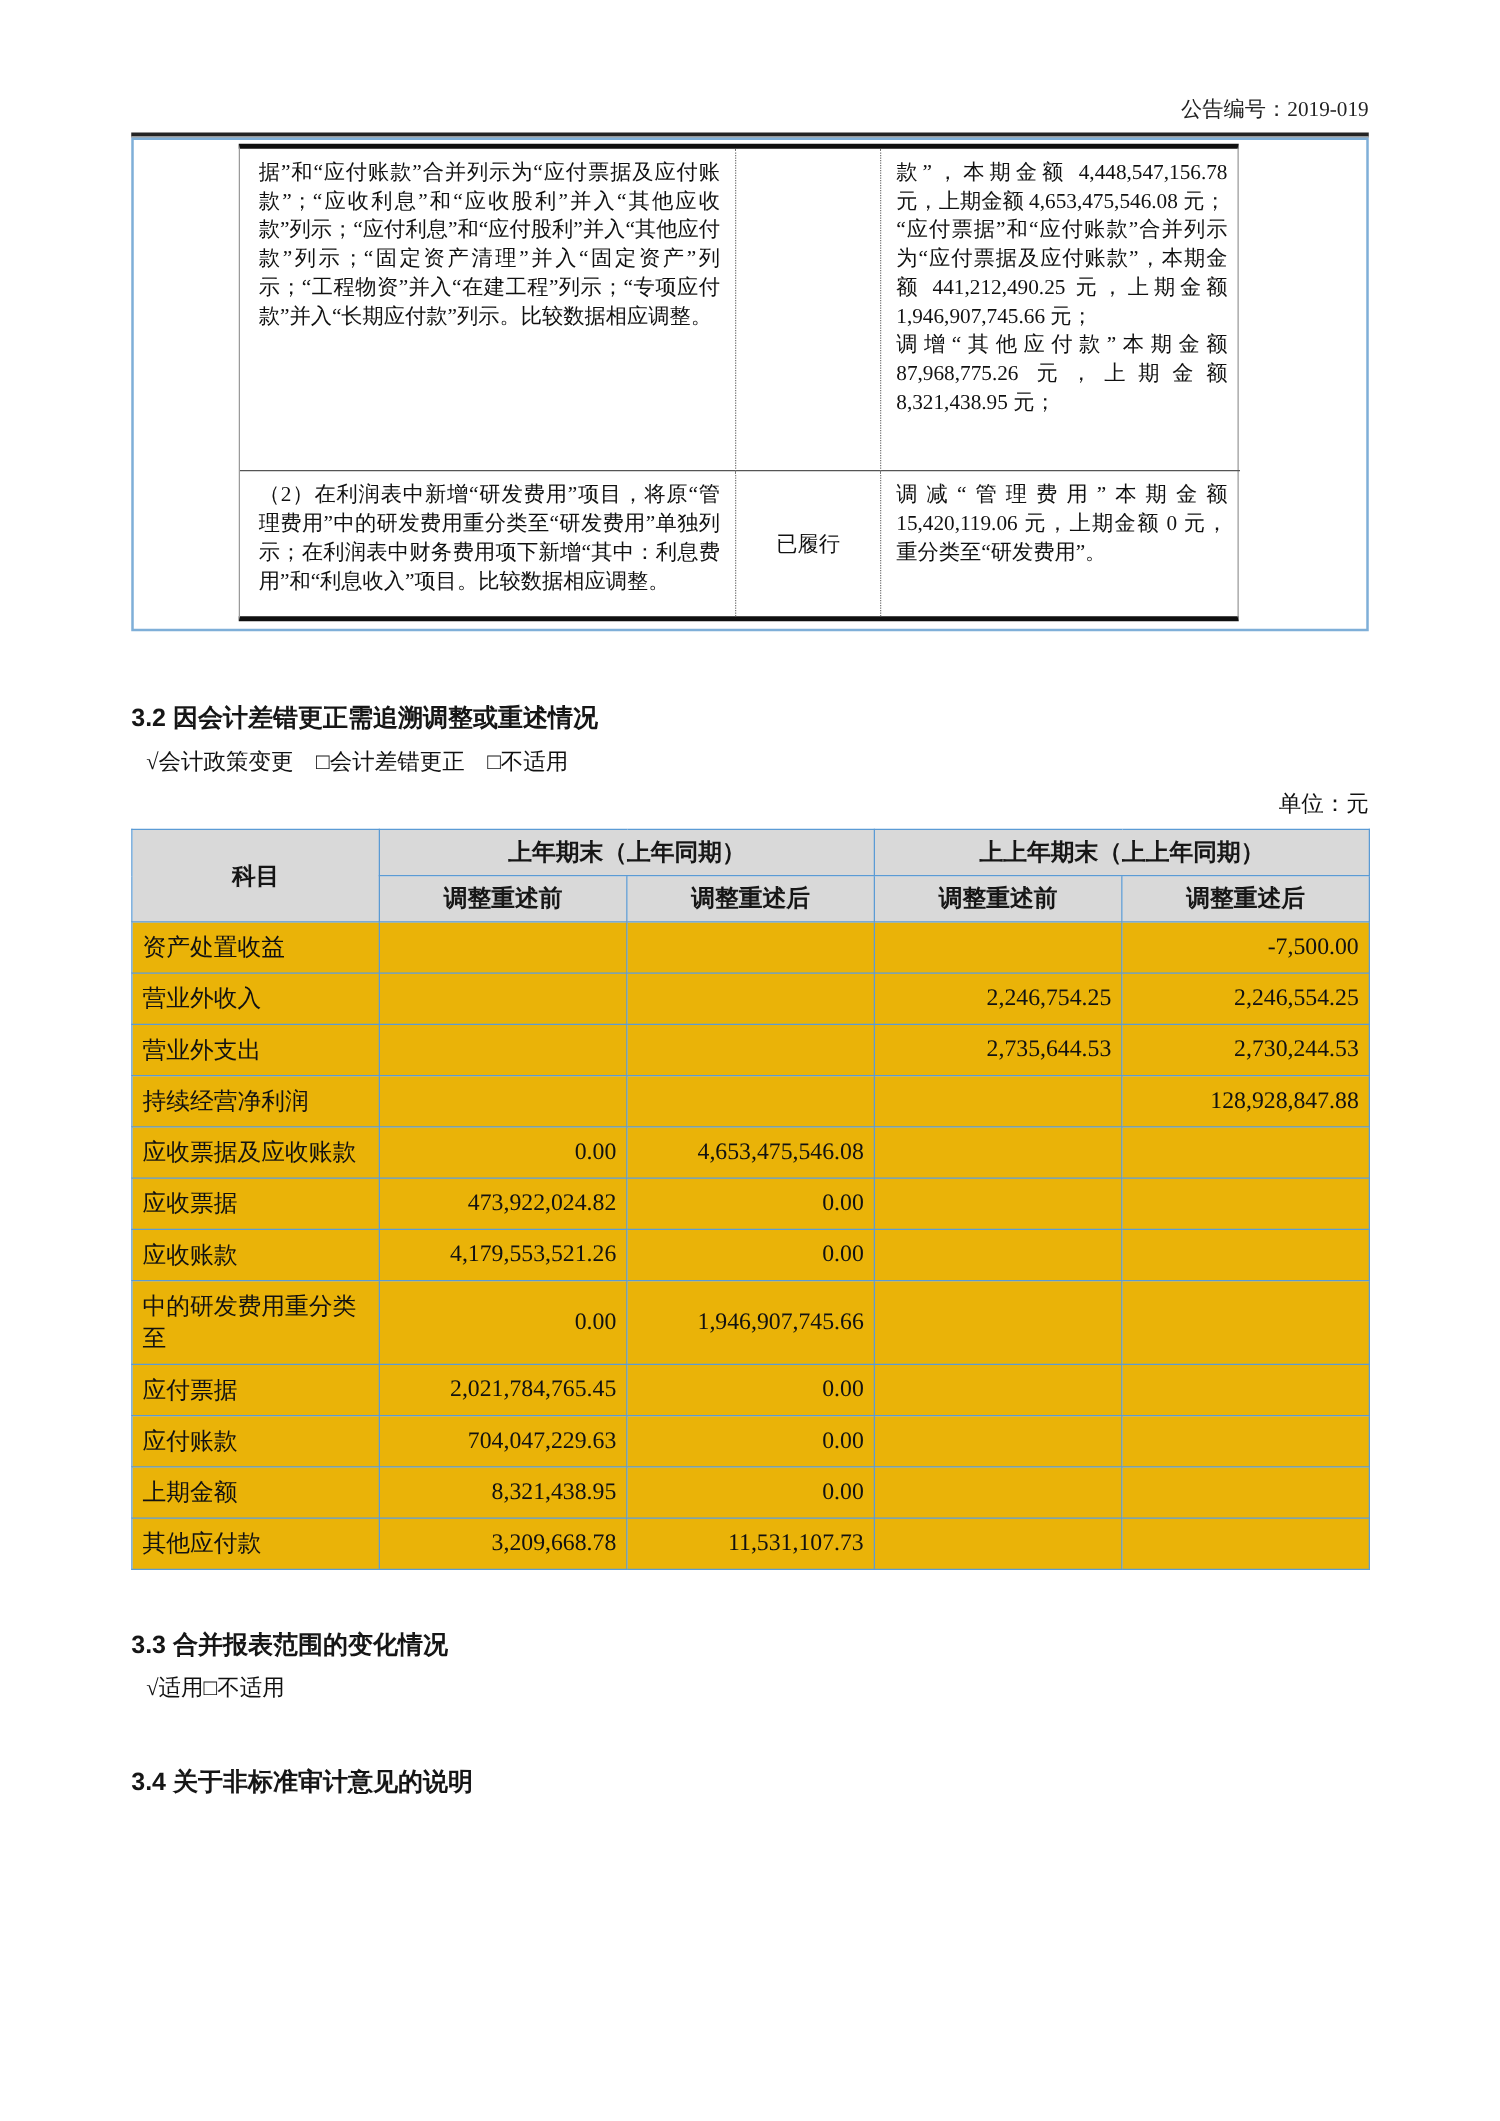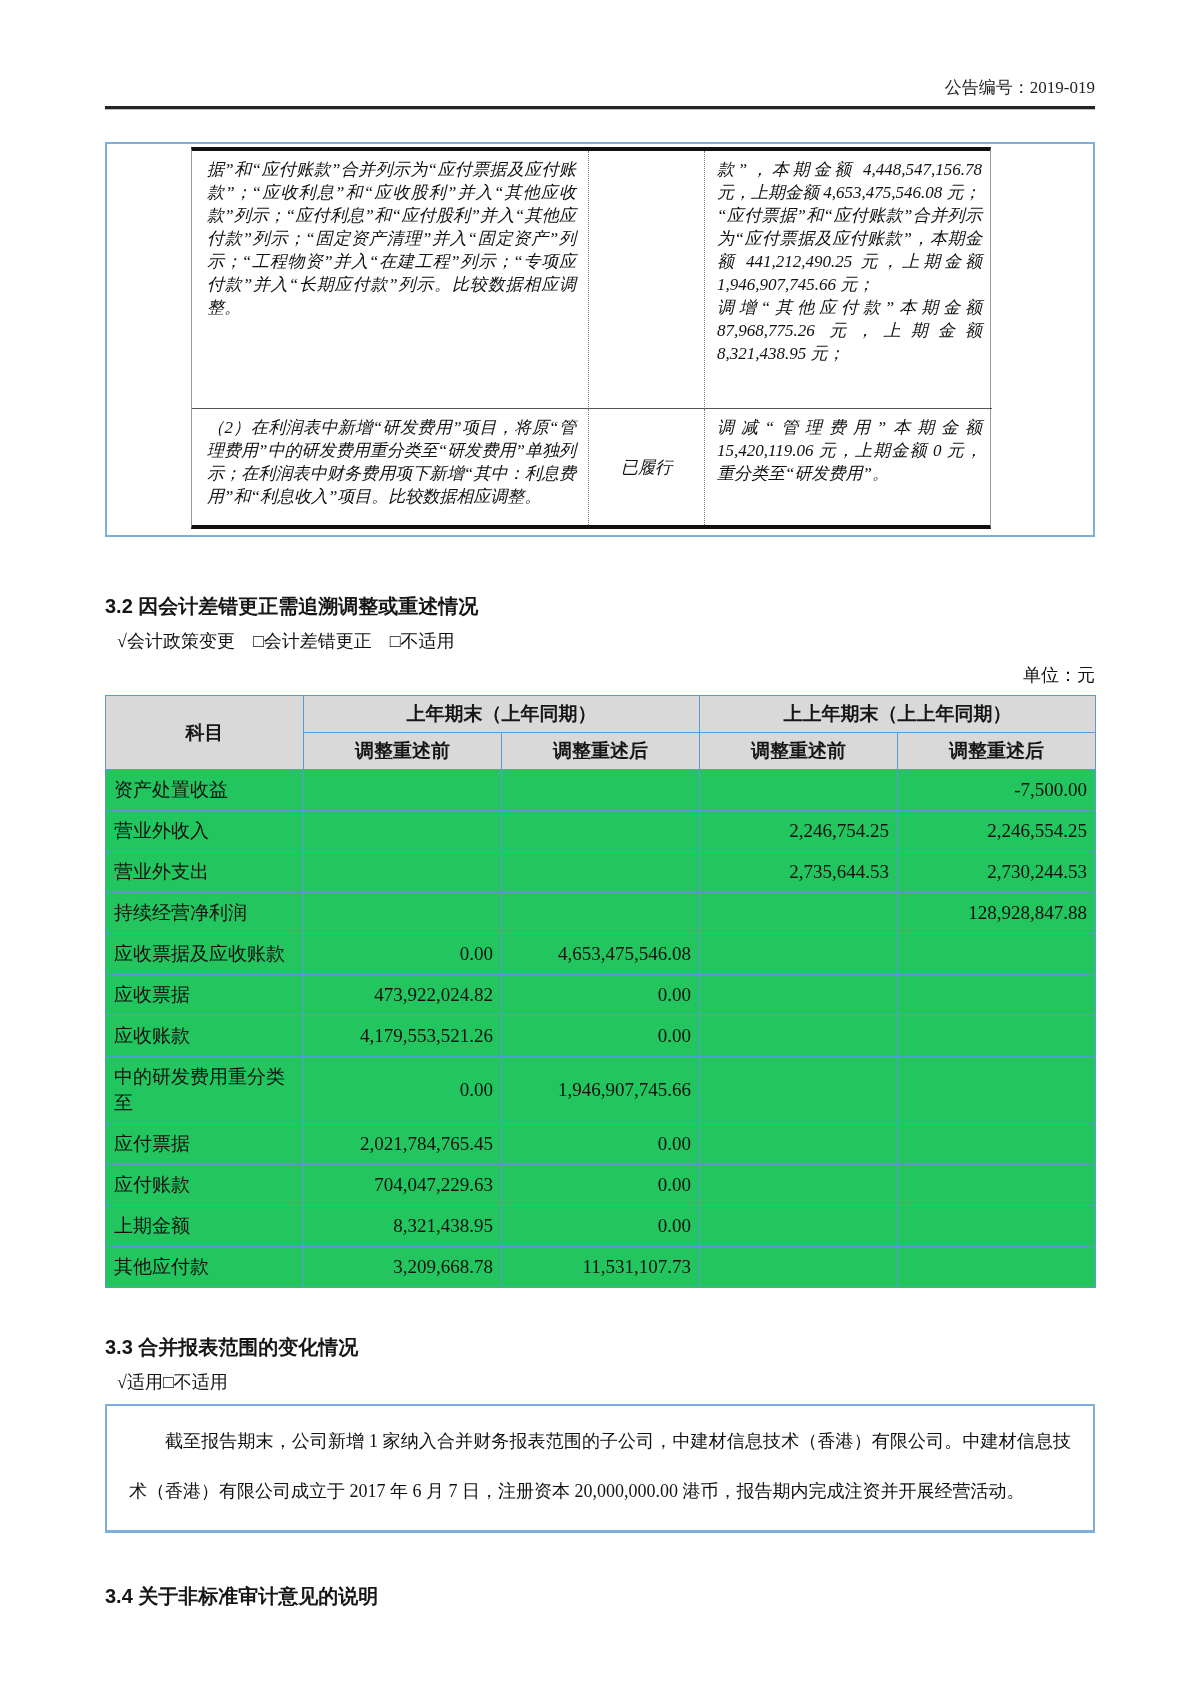--- a/index.html
+++ b/index.html
@@ -11,25 +11,23 @@
   }
   .page { position: relative; width: 1156px; height: 1697px; overflow: hidden; }
   .content { margin: 0 105px; width: 990px; }
 
   
   .notice-row { padding-top: 76px; text-align: right; font-size: 17px; color: #222; }
   .head-rule { margin-top: 7px; height: 3px; background: #242424; border-bottom: 1px solid #bdbdbd; }
 
   
   .cont-box {
-    margin-top: 32px;
     border: 2px solid #7fafd8;
     box-sizing: border-box;
     padding: 3px 0 6px 0;
-    font-style: italic;
   }
   .cont-table {
     margin-left: 84px;
     width: 800px;
     border-top: 4px solid #101010;
     border-bottom: 4px solid #101010;
     border-left: 1px solid #9a9a9a;
     border-right: 1px solid #9a9a9a;
     box-sizing: border-box;
   }
@@ -51,21 +49,21 @@
   .opts { margin-top: 9px; font-size: 18px; padding-left: 12px; }
   .unit { margin-top: 10px; text-align: right; font-size: 18px; }
 
   
   table.t32 { margin-top: 8px; width: 990px; border-collapse: collapse; table-layout: fixed; }
   table.t32 th, table.t32 td { border: 1px solid #5b9bd5; box-sizing: border-box; }
   table.t32 th {
     background: #d9d9d9; font-size: 19px; font-weight: bold;
     padding: 5px 2px; text-align: center; color: #161616;
   }
-  table.t32 td { font-size: 19px; padding: 7px 8px; background: #22c55e; }
+  table.t32 td { font-size: 19px; padding: 7px 8px; background: #eab308; }
   td.subj { text-align: left; padding-left: 8px; padding-right: 20px; }
   td.num  { text-align: right; }
   col.c-subj { width: 198px; }
   col.c-val  { width: 198px; }
 
   .t33-title { margin-top: 46px; }
   .p33-box {
     margin-top: 10px;
     border: 2px solid #7fafd8;
     border-bottom-width: 3px;
@@ -209,20 +207,17 @@
           <td class="num">3,209,668.78</td>
           <td class="num">11,531,107.73</td>
           <td class="num"></td>
           <td class="num"></td>
         </tr>
       </tbody>
     </table>
 
     <div class="sec-title t33-title">3.3 合并报表范围的变化情况</div>
     <div class="opts">√适用□不适用</div>
-    <div class="p33-box">
-      <p class="p33">截至报告期末，公司新增 1 家纳入合并财务报表范围的子公司，中建材信息技术（香港）有限公司。中建材信息技术（香港）有限公司成立于 2017 年 6 月 7 日，注册资本 20,000,000.00 港币，报告期内完成注资并开展经营活动。</p>
-    </div>
 
     <div class="sec-title t34-title">3.4 关于非标准审计意见的说明</div>
 
   </div>
 </div>
 
 </body></html>

